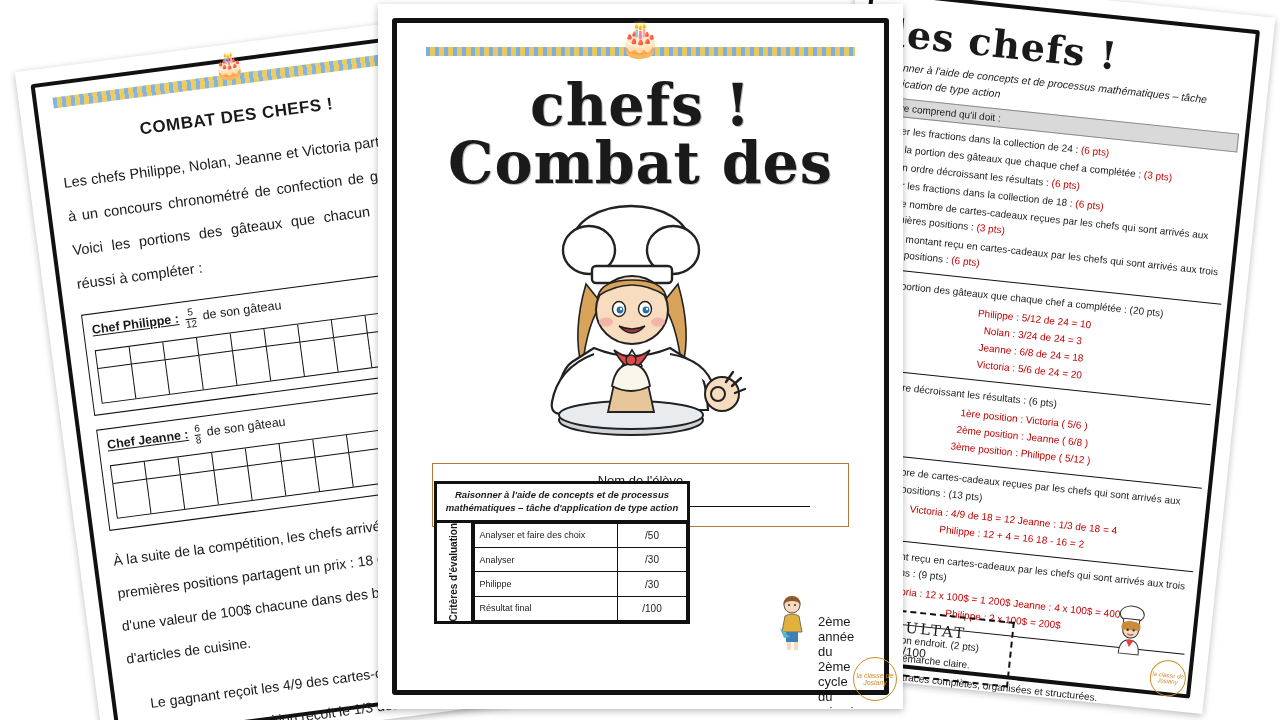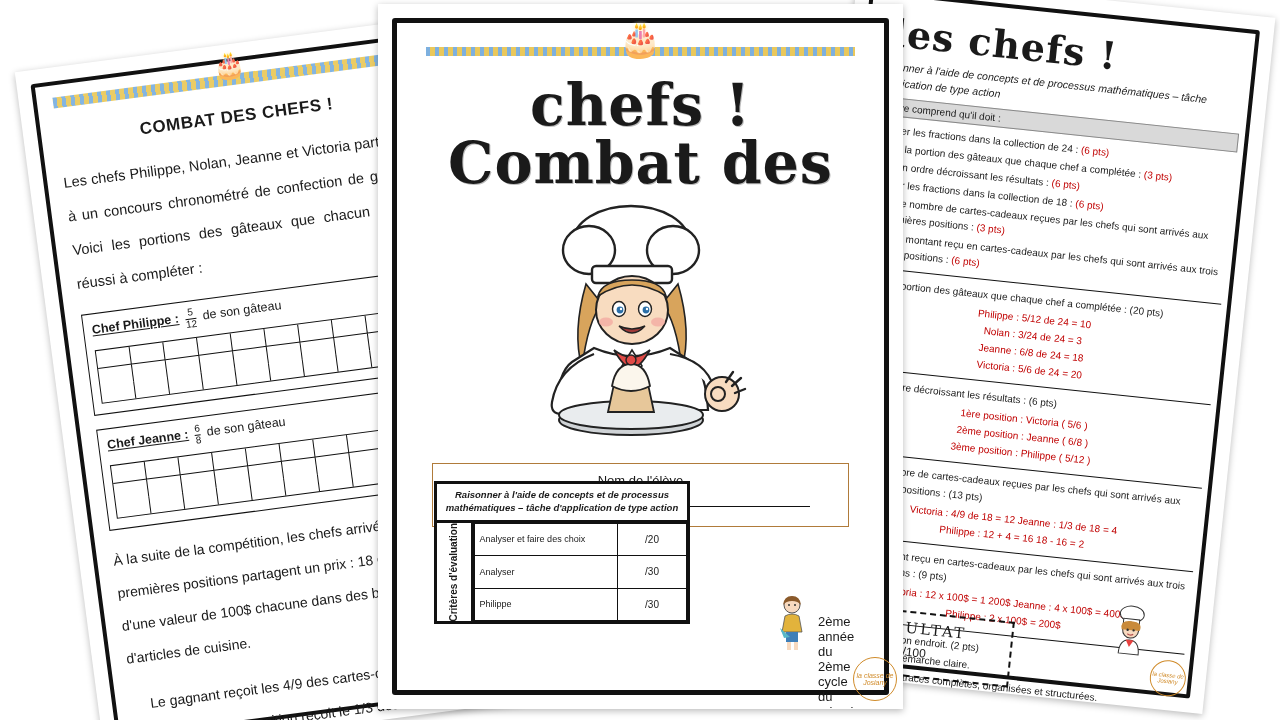--- a/index.html
+++ b/index.html
@@ -399,29 +399,33 @@
       <div class="crit">
         <div class="hd">Raisonner à l'aide de concepts et de processus mathématiques – tâche d'application de type action</div>
         <div class="body">
           <div class="vert">
             <span>Critères d'évaluation</span>
           </div>
           <table>
             <tbody>
                 <tr>
               <td>Analyser et faire des choix</td>
-              <td class="sc">/20</td>
+              <td class="sc">/50</td>
             </tr>
             <tr>
               <td>Analyser</td>
               <td class="sc">/30</td>
             </tr>
             <tr>
               <td>Philippe</td>
               <td class="sc">/30</td>
+            </tr>
+            <tr>
+              <td>Résultat final</td>
+              <td class="sc">/100</td>
             </tr>
           </tbody>
             </table>
         </div>
       </div>
 
       <svg class="stick" viewBox="0 0 36 58">
         <circle cx="18" cy="11" r="8" fill="#f7d9bf" stroke="#555" stroke-width="1"></circle>
         <path d="M9 11 q1-9 9-9 q8 0 9 9 q-3-4 -9-4 q-6 0 -9 4z" fill="#8b5a2b"></path>
         <circle cx="15" cy="11" r="1" fill="#333"></circle>

